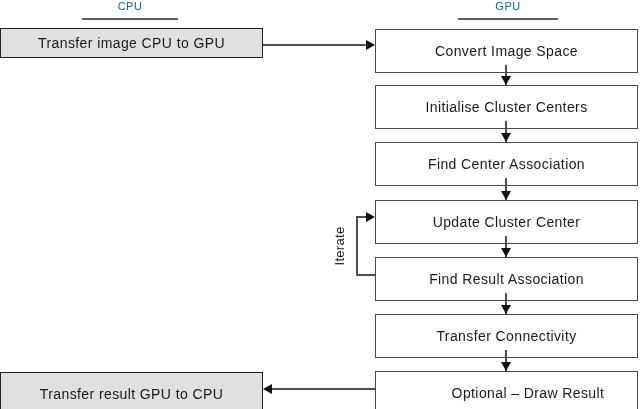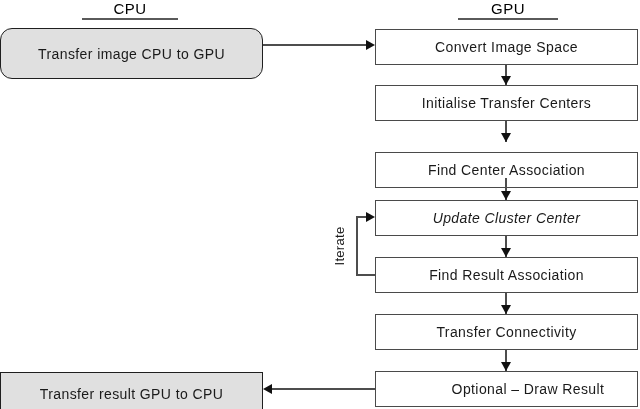--- a/index.html
+++ b/index.html
@@ -8,23 +8,23 @@
     width: 640px;
     height: 409px;
     background: #ffffff;
     font-family: "Liberation Sans", sans-serif;
     color: #1a1a1a;
     overflow: hidden;
   }
   .col-header {
     position: absolute;
     top: 0;
-    font-size: 15px;
+    font-size: 11px;
     text-align: center;
-    color: #000000;
+    color: #0369a1;
     letter-spacing: 0.5px;
   }
   .header-underline {
     position: absolute;
     top: 18px;
     height: 2px;
     background: #5a5a5a;
   }
   .node {
     position: absolute;
@@ -39,21 +39,21 @@
   }
   .cpu-node {
     left: 0;
     width: 263px;
     background: #e0e0e0;
     border: 1.5px solid #1f1f1f;
   }
   .gpu-node {
     left: 375px;
     width: 263px;
-    height: 36px;
+    height: 44px;
     background: #ffffff;
     border: 1px solid #4a4a4a;
   }
   .hline, .vline { position: absolute; background: #4d4d4d; }
   .hline { height: 1.5px; }
   .vline { width: 1.5px; }
   .arr { position: absolute; width: 0; height: 0; }
   .arr-down {
     border-left: 5px solid transparent;
     border-right: 5px solid transparent;
@@ -86,27 +86,27 @@
 <body>
 
 <div class="canvas">
 
   <div class="col-header" style="left:82px; width:96px;">CPU</div>
   <div class="header-underline" style="left:82px; width:96px;"></div>
 
   <div class="col-header" style="left:458px; width:100px;">GPU</div>
   <div class="header-underline" style="left:458px; width:100px;"></div>
 
-  <div class="node cpu-node" style="top:28px; height:51px;border-radius:12px;">Transfer image CPU to GPU</div>
+  <div class="node cpu-node" style="top:28px; height:30px;">Transfer image CPU to GPU</div>
   <div class="node cpu-node" style="top:372px; height:44px;">Transfer result GPU to CPU</div>
 
   <div class="node gpu-node" style="top:29px;">Convert Image Space</div>
-  <div class="node gpu-node" style="top:85px;">Initialise Transfer Centers</div>
-  <div class="node gpu-node" style="top:152px;text-align:center;">Find Center Association</div>
-  <div class="node gpu-node" style="top:200px;font-style:italic;">Update Cluster Center</div>
+  <div class="node gpu-node" style="top:85px;">Initialise Cluster Centers</div>
+  <div class="node gpu-node" style="top:142px;text-align:center;">Find Center Association</div>
+  <div class="node gpu-node" style="top:200px;">Update Cluster Center</div>
   <div class="node gpu-node" style="top:257px;">Find Result Association</div>
   <div class="node gpu-node" style="top:314px;">Transfer Connectivity</div>
   <div class="node gpu-node" style="top:371px;padding-left:43px;">Optional – Draw Result</div>
 
   <div class="hline" style="left:263px; top:44px; width:104px;"></div>
   <div class="arr arr-right" style="left:366px; top:40px;"></div>
 
   <div class="vline" style="left:505px; top:65px; height:20px;"></div>
   <div class="arr arr-down" style="left:501px; top:76px;"></div>
 

